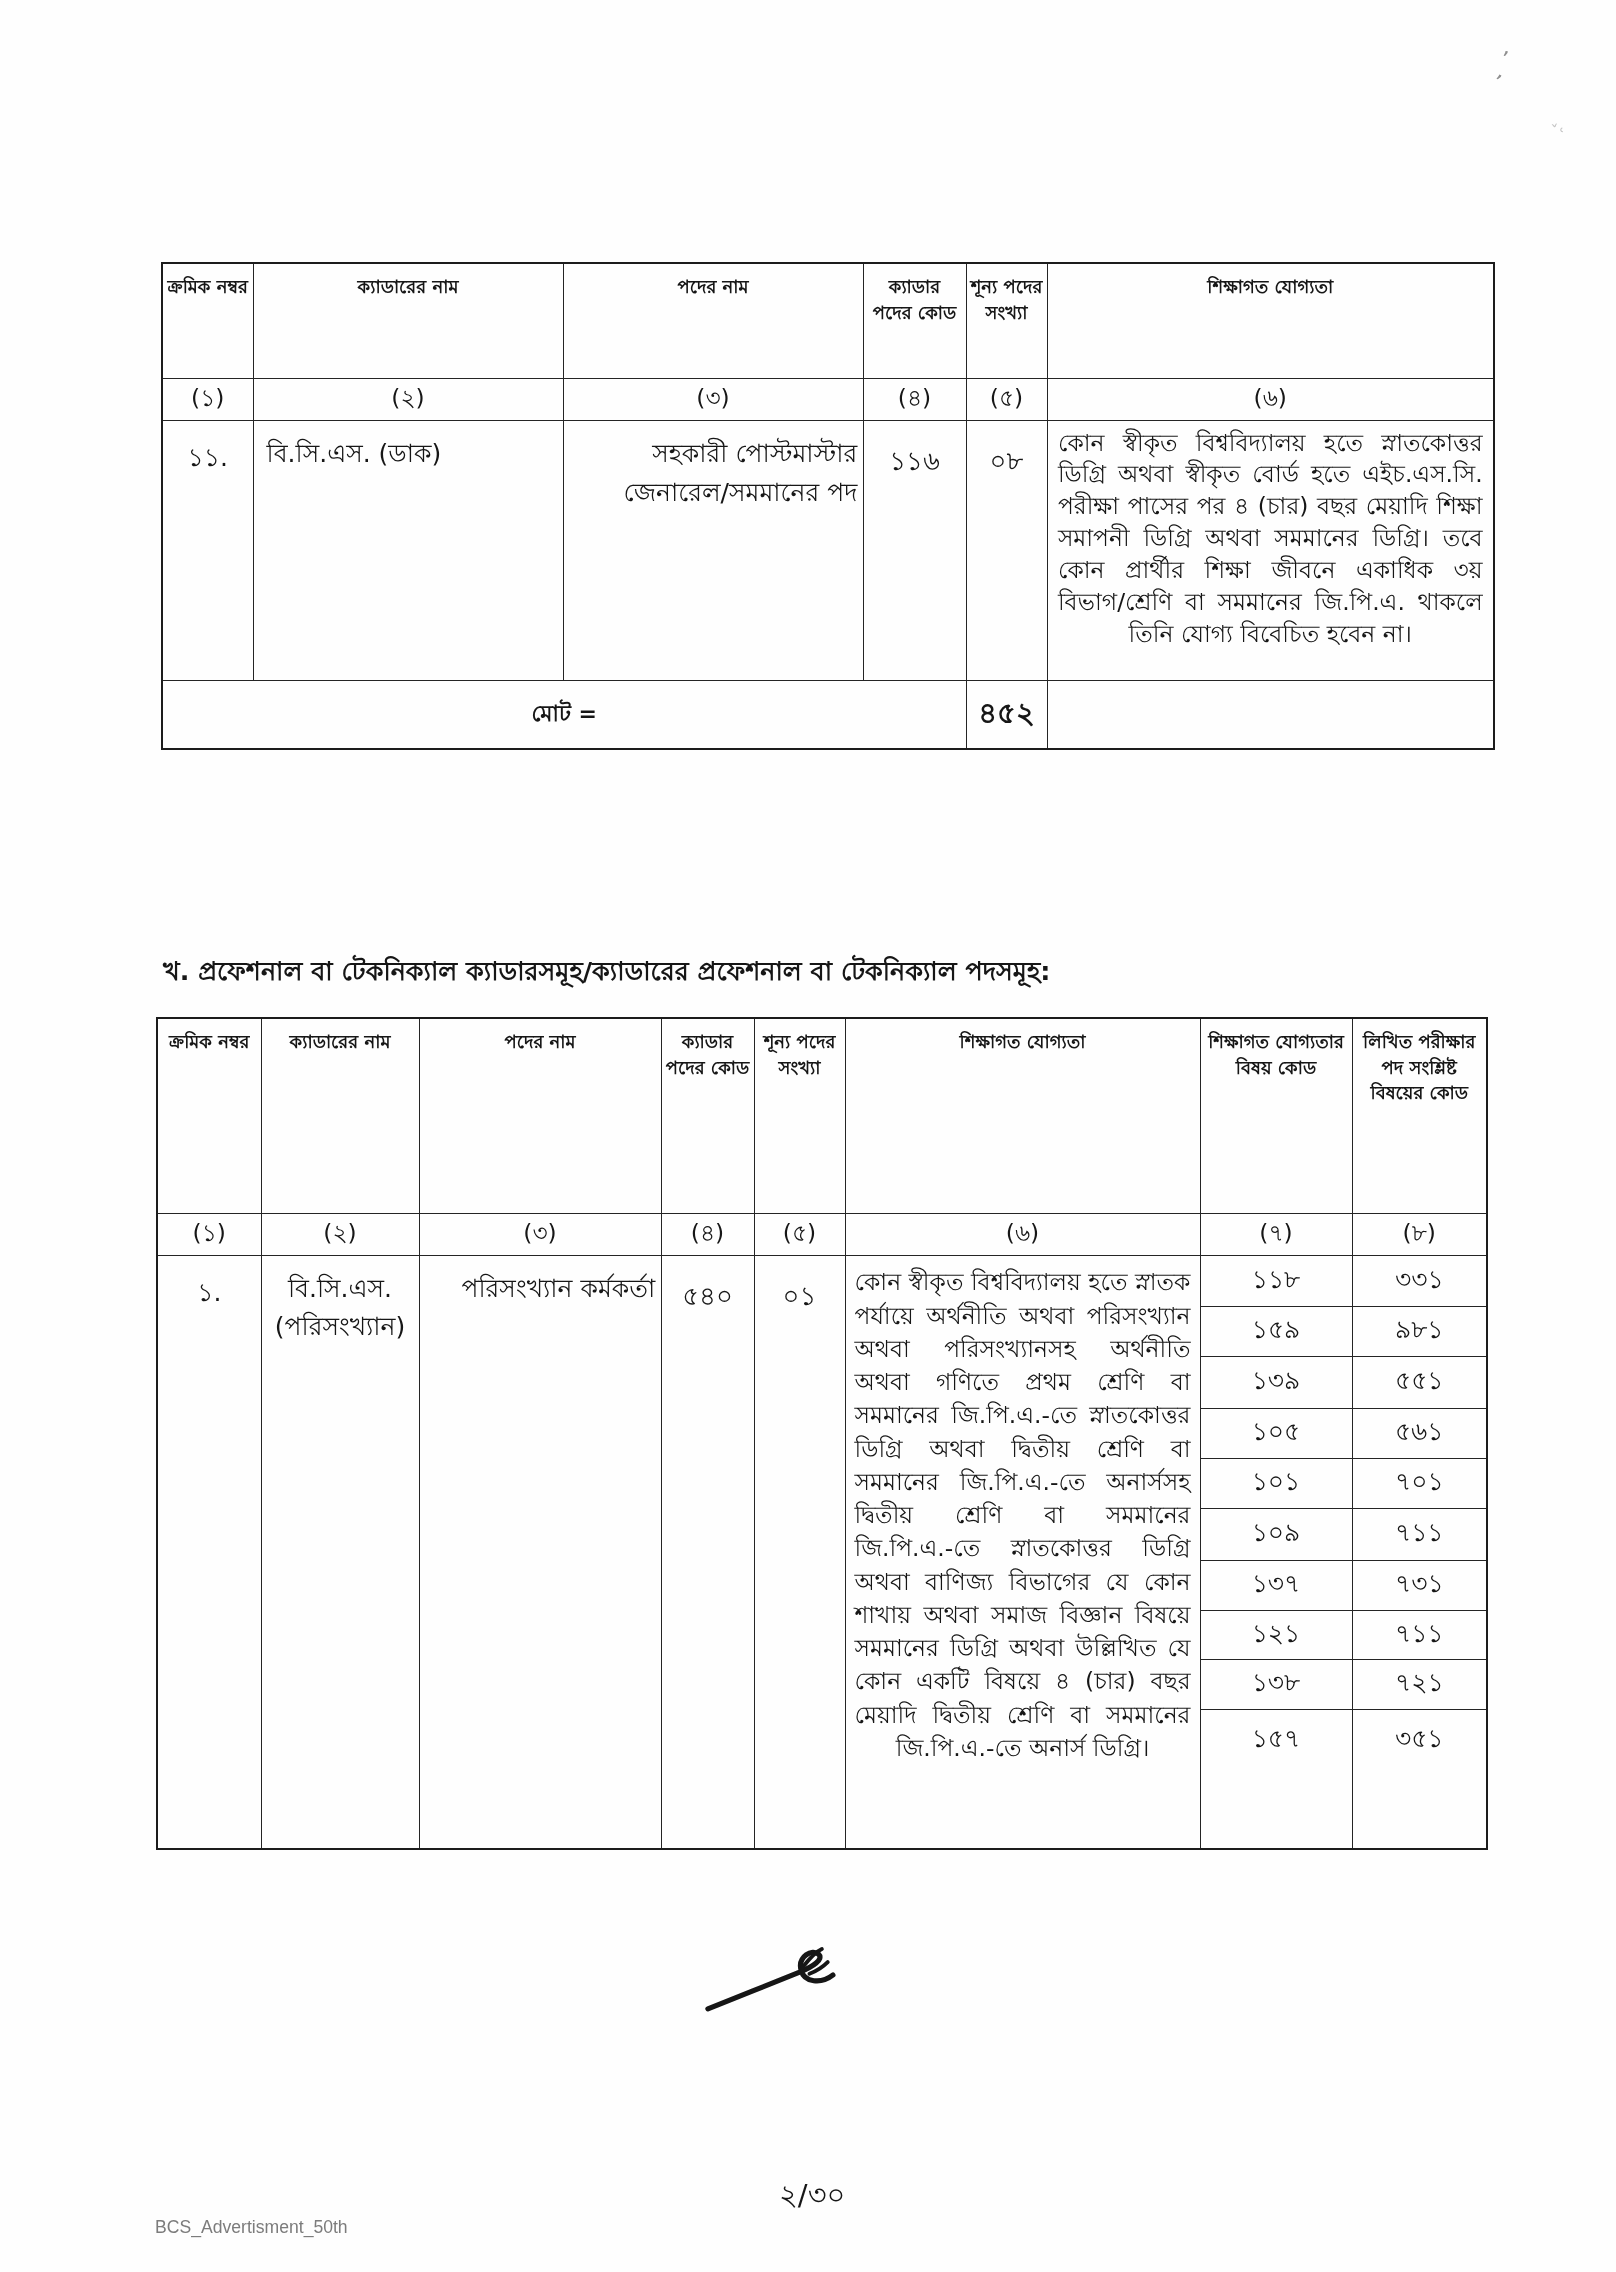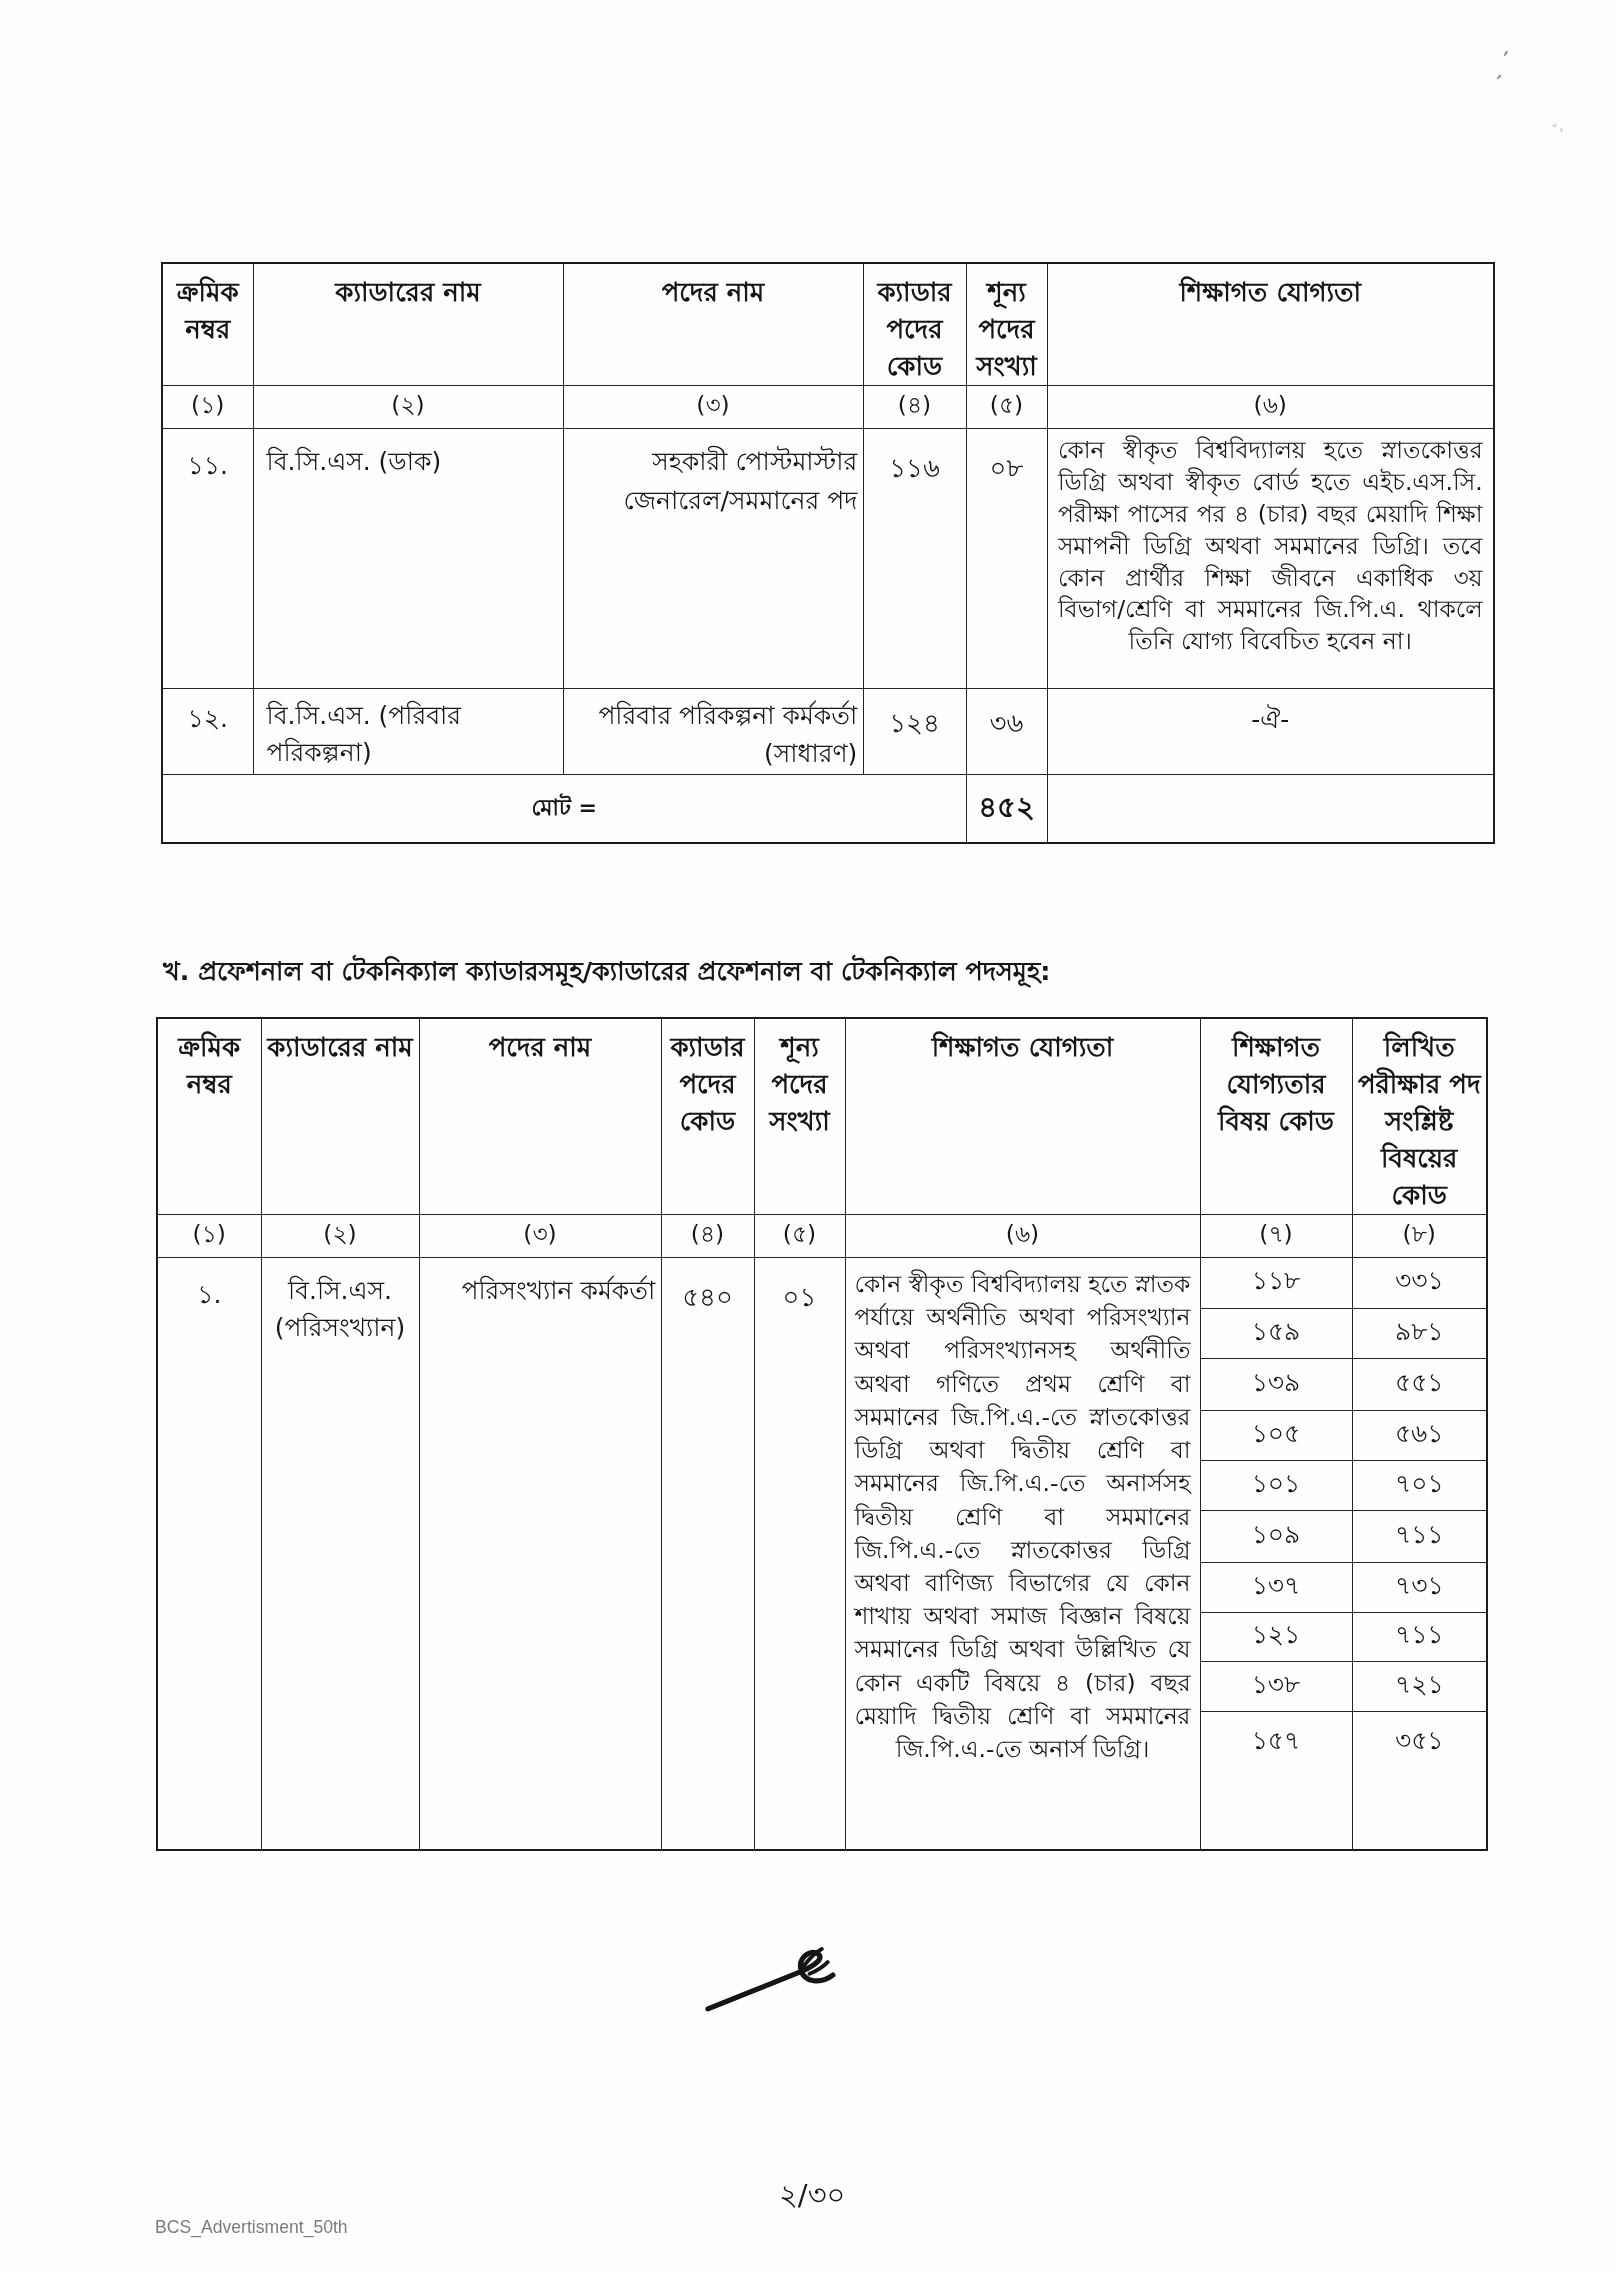--- a/index.html
+++ b/index.html
@@ -8,21 +8,21 @@
     width:1616px; height:2273px;
     background:#fefefe;
     font-family:"DejaVu Sans", sans-serif;
     color:#161616;
     overflow:hidden;
   }
   table { border-collapse:collapse; table-layout:fixed; position:absolute; background:#fefefe; }
   .doc-table { border:2px solid #1c1c1c; }
   .doc-table td, .doc-table th { border:1.3px solid #242424; overflow:hidden; box-sizing:border-box; }
   th {
-    font-weight:bold; font-size:26px; line-height:1.42;
+    font-weight:bold; font-size:18px; line-height:1.42;
     vertical-align:top; padding:10.4px 3.9px 0 3.9px; text-align:center;
   }
   .colnum td {
     font-size:23.4px; text-align:center; vertical-align:middle;
     padding:1.3px 0; font-weight:normal;
   }
   td { font-size:25px; }
   .sl   { text-align:center; vertical-align:top; padding-top:17px; }
   .cadre{ vertical-align:top; text-align:left; padding:14.3px 5.2px 0 13px; line-height:1.5; }
   .post { vertical-align:top; text-align:right; padding:14.3px 5.2px 0 15.6px; line-height:1.55; }
@@ -95,28 +95,20 @@
       <td>(৫)</td>
       <td>(৬)</td>
     </tr>
     <tr style="height:260px">
       <td class="sl">১১.</td>
       <td class="cadre">বি.সি.এস. (ডাক)</td>
       <td class="post">সহকারী পোস্টমাস্টার জেনারেল/সমমানের পদ</td>
       <td class="num">১১৬</td>
       <td class="num">০৮</td>
       <td class="edu">কোন স্বীকৃত বিশ্ববিদ্যালয় হতে স্নাতকোত্তর ডিগ্রি অথবা স্বীকৃত বোর্ড হতে এইচ.এস.সি. পরীক্ষা পাসের পর ৪ (চার) বছর মেয়াদি শিক্ষা সমাপনী ডিগ্রি অথবা সমমানের ডিগ্রি। তবে কোন প্রার্থীর শিক্ষা জীবনে একাধিক ৩য় বিভাগ/শ্রেণি বা সমমানের জি.পি.এ. থাকলে তিনি যোগ্য বিবেচিত হবেন না।</td>
-    </tr>
-    <tr style="height:76px">
-      <td class="sl" style="padding-top:10.4px">১২.</td>
-      <td class="cadre" style="padding-top:7.8px">বি.সি.এস. (পরিবার পরিকল্পনা)</td>
-      <td class="post" style="padding-top:7.8px">পরিবার পরিকল্পনা কর্মকর্তা (সাধারণ)</td>
-      <td class="num" style="padding-top:14.3px">১২৪</td>
-      <td class="num" style="padding-top:14.3px">৩৬</td>
-      <td class="ditto">-ঐ-</td>
     </tr>
     <tr style="height:68px">
       <td class="total-label" colspan="4">মোট =</td>
       <td class="total-value">৪৫২</td>
       <td></td>
     </tr>
   </tbody>
     </table>
 
   <div class="section-heading">খ. প্রফেশনাল বা টেকনিক্যাল ক্যাডারসমূহ/ক্যাডারের প্রফেশনাল বা টেকনিক্যাল পদসমূহ:</div>

